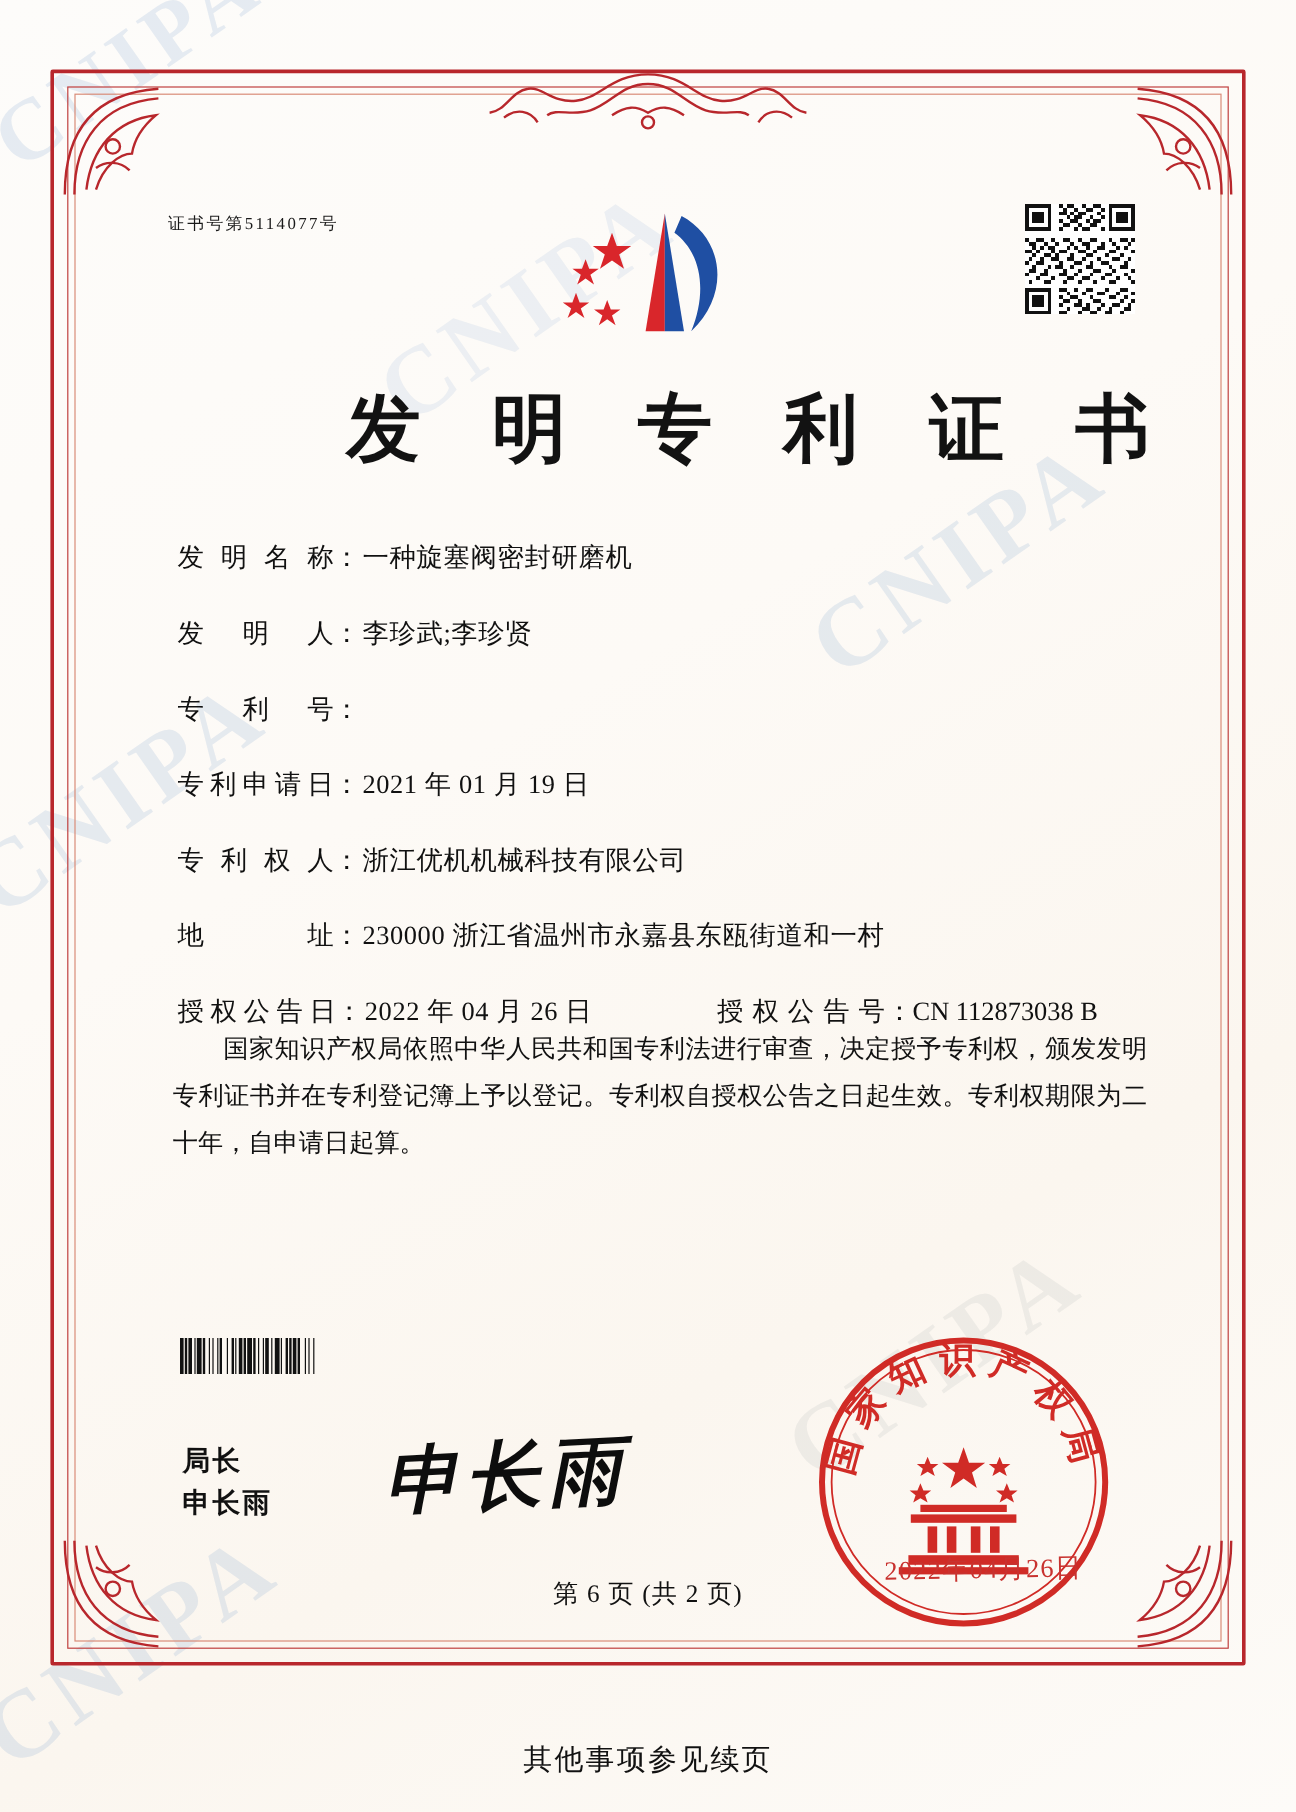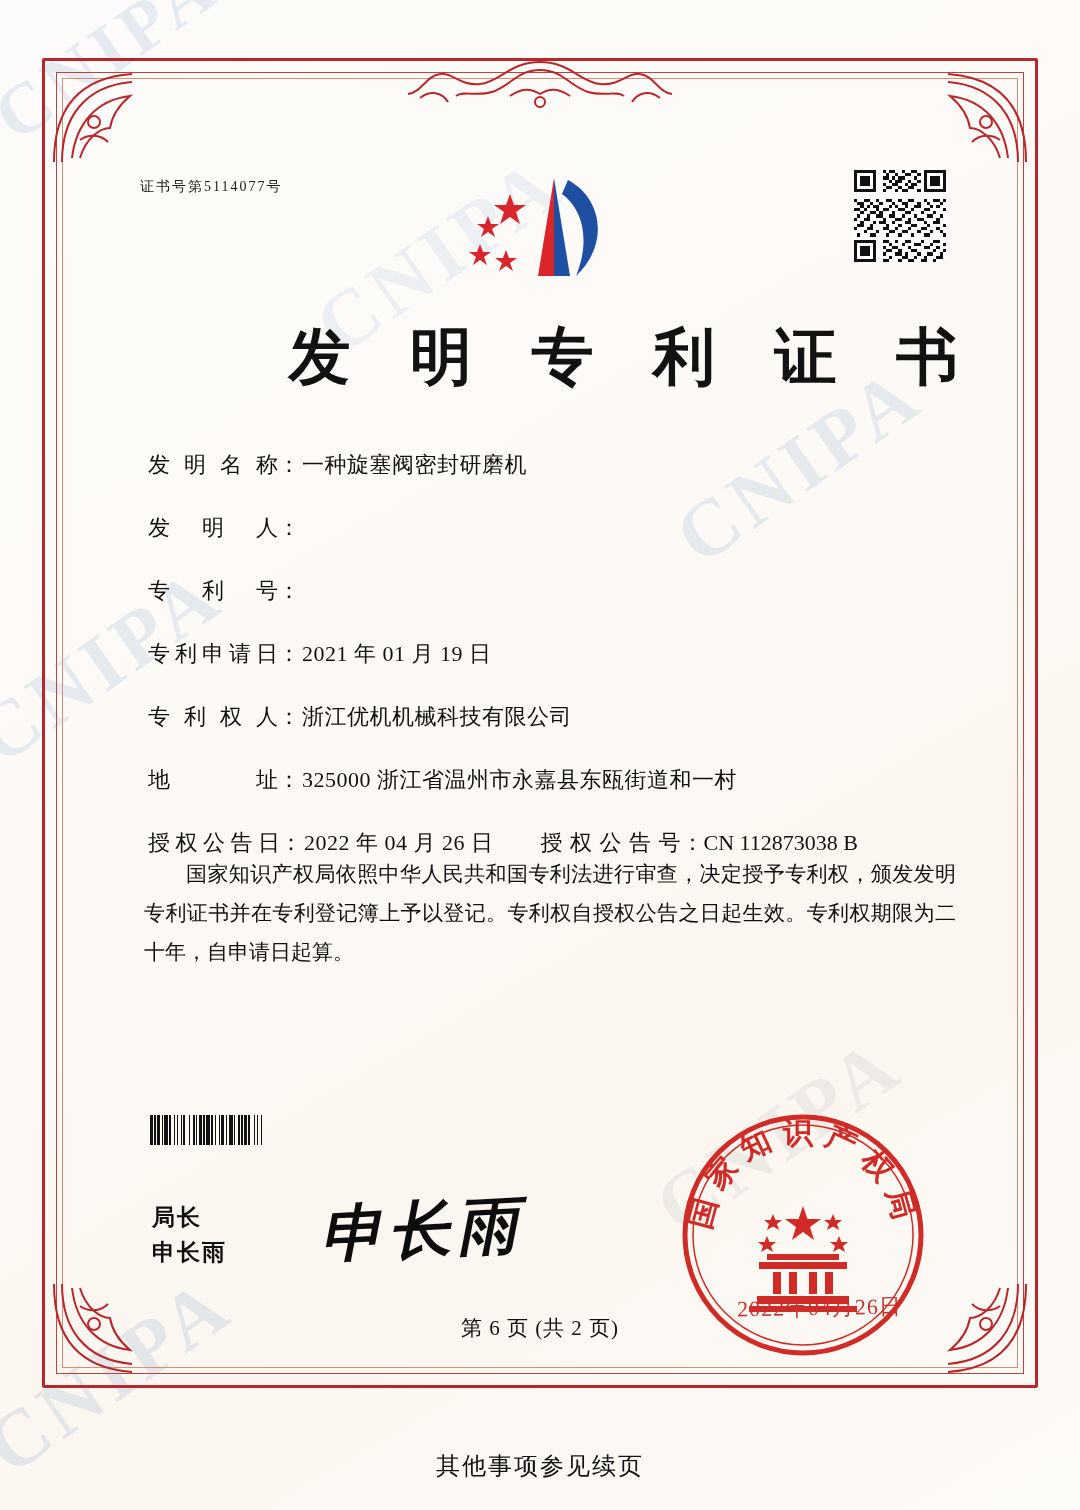--- a/index.html
+++ b/index.html
@@ -144,21 +144,21 @@
   .field-colon {
     flex: 0 0 auto;
     padding-right: 2px;
   }
   .field-value {
     flex: 1 1 auto;
     letter-spacing: 0.5px;
   }
   .field-row.two-col .field-value { flex: 0 0 auto; }
   .second-label {
-    margin-left: 47px;
+    margin-left: 104px;
     display: inline-flex;
     align-items: baseline;
   }
   .second-label .lbl { letter-spacing: 1px; }
 
   .paragraphs {
     position: absolute;
     left: 44px;
     right: 24px;
     top: 745px;
@@ -522,20 +522,21 @@
         <div class="field-value">一种旋塞阀密封研磨机</div>
       </div>
 
       <div class="field-row">
         <div class="field-label">
           <span>发</span>
           <span>明</span>
           <span>人</span>
         </div>
         <div class="field-colon">：</div>
+        <div class="field-value">李珍武;李珍贤</div>
       </div>
 
       <div class="field-row">
         <div class="field-label">
           <span>专</span>
           <span>利</span>
           <span>号</span>
         </div>
         <div class="field-colon">：</div>
       </div>
@@ -562,21 +563,21 @@
         <div class="field-colon">：</div>
         <div class="field-value">浙江优机机械科技有限公司</div>
       </div>
 
       <div class="field-row">
         <div class="field-label">
           <span>地</span>
           <span>址</span>
         </div>
         <div class="field-colon">：</div>
-        <div class="field-value">325000 浙江省温州市永嘉县东瓯街道和一村</div>
+        <div class="field-value">230000 浙江省温州市永嘉县东瓯街道和一村</div>
       </div>
 
       <div class="field-row two-col">
         <div class="field-label" style="display:block; width:auto; flex:0 0 auto;">授 权 公 告 日</div>
         <div class="field-colon">：</div>
         <div class="field-value">2022 年 04 月 26 日</div>
         <div class="second-label">
           <span class="lbl">授 权 公 告 号</span>
           <span>：</span>
           <span>CN 112873038 B</span>

